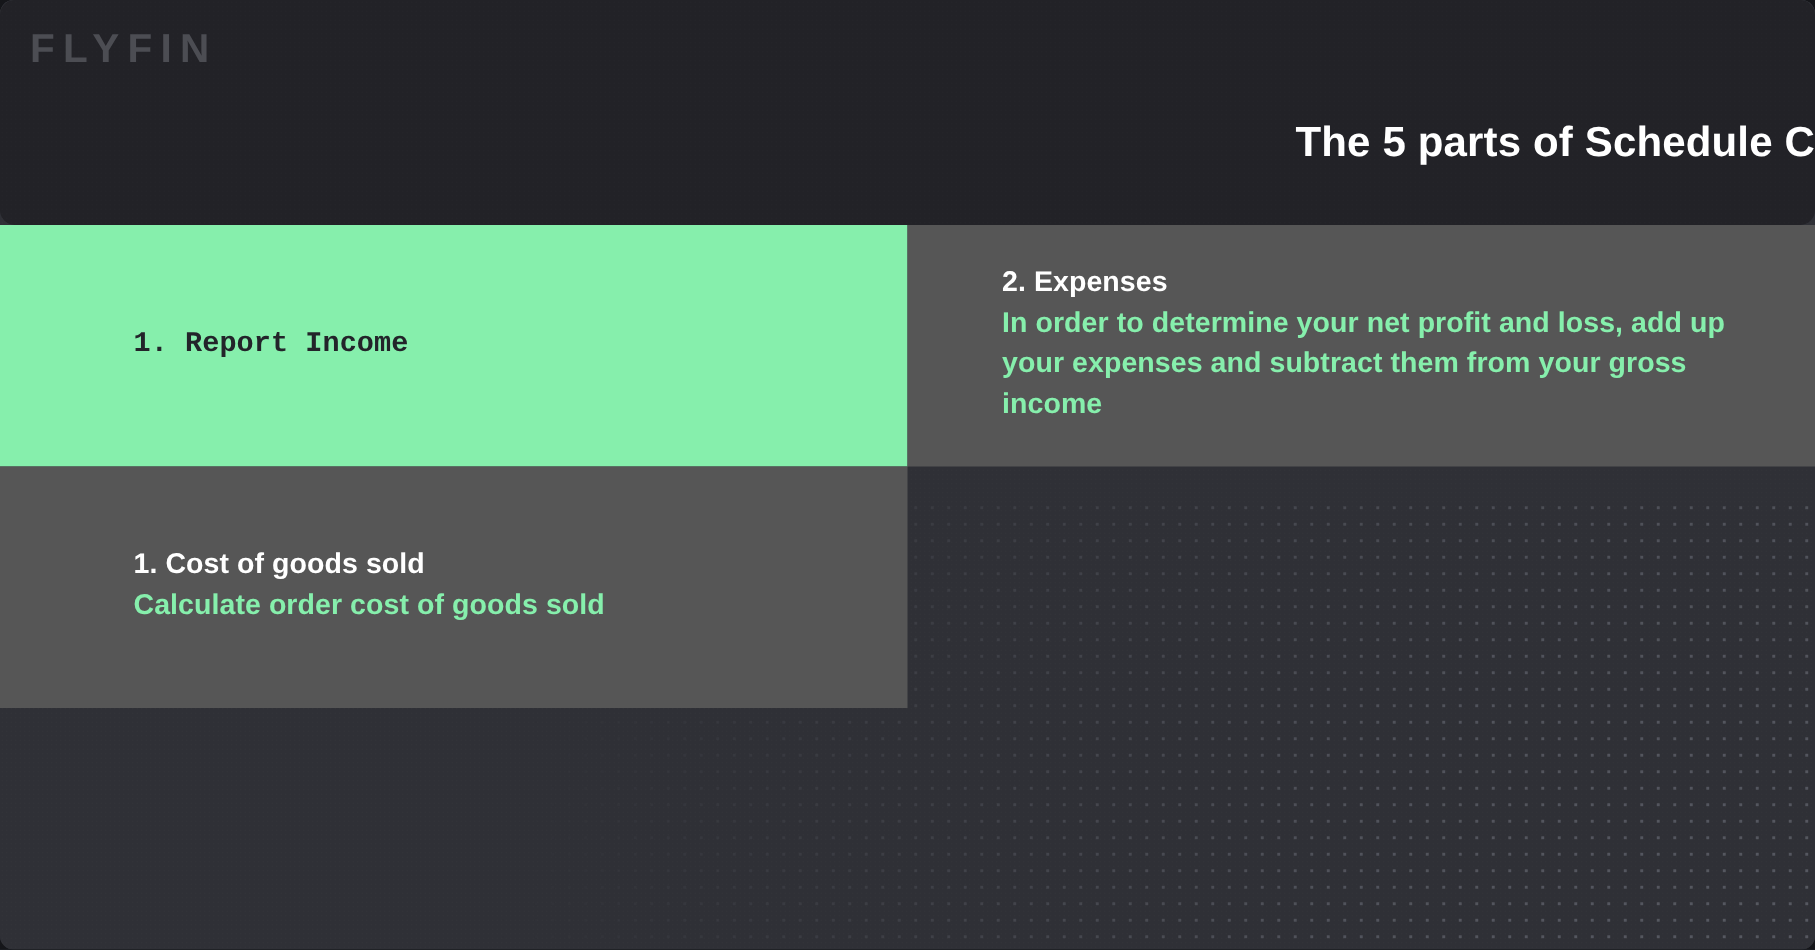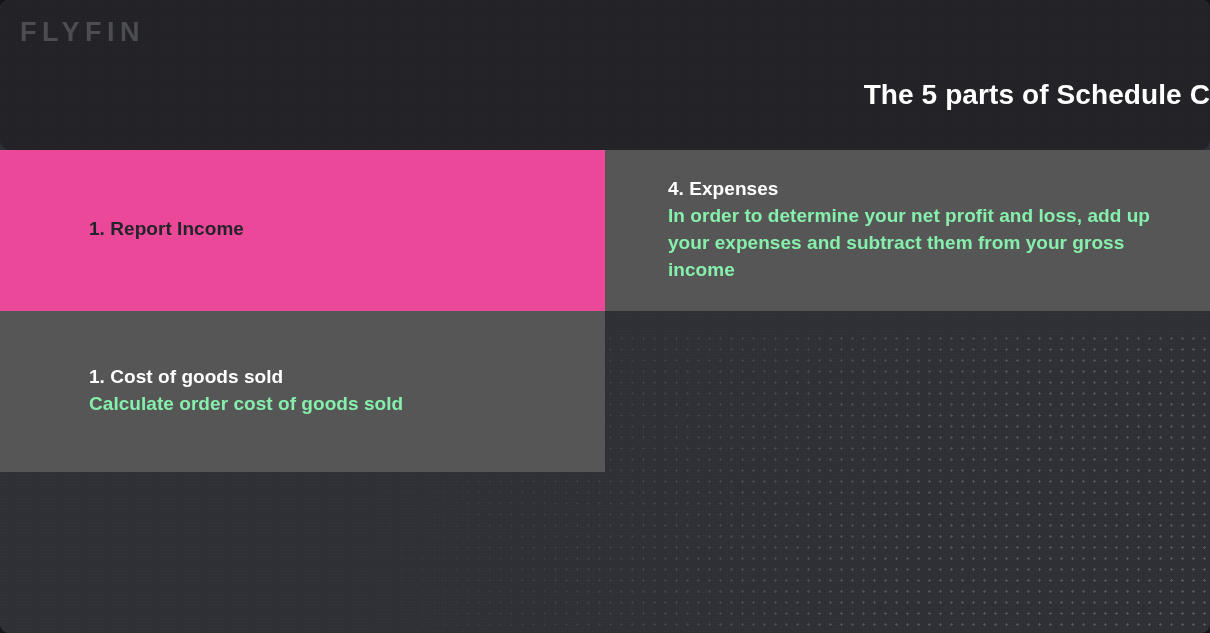--- a/index.html
+++ b/index.html
@@ -113,21 +113,21 @@
   .card {
     position: relative;
     display: flex;
     flex-direction: column;
     justify-content: center;
     box-sizing: border-box;
   }
   .card.left  { padding: 0 50px 0 89px; }
   .card.right { padding: 0 60px 0 63px; }
 
-  .card.yellow { background: #ec4899; }
+  .card.yellow { background: #86efac; font-family: Liberation Mono, monospace; }
   .card.gray   { background: #565656; }
 
   .card-title {
     font-size: 19px;
     font-weight: 700;
     line-height: 1.30;
     margin: 0 0 2px 0;
     letter-spacing: 0.05px;
   }
   .card-body {
@@ -157,21 +157,21 @@
     <h1 class="slide-title">The 5 parts of Schedule C</h1>
   </div>
 
   <div class="grid">
 
     <div class="card yellow left">
       <p class="card-title">1. Report Income</p>
     </div>
 
     <div class="card gray right">
-      <p class="card-title">4. Expenses</p>
+      <p class="card-title">2. Expenses</p>
       <p class="card-body">In order to determine your net profit and loss, add up your expenses and subtract them from your gross income</p>
     </div>
 
     <div class="card gray left">
       <p class="card-title">1. Cost of goods sold</p>
       <p class="card-body">Calculate order cost of goods sold</p>
     </div>
 
 
   </div>

